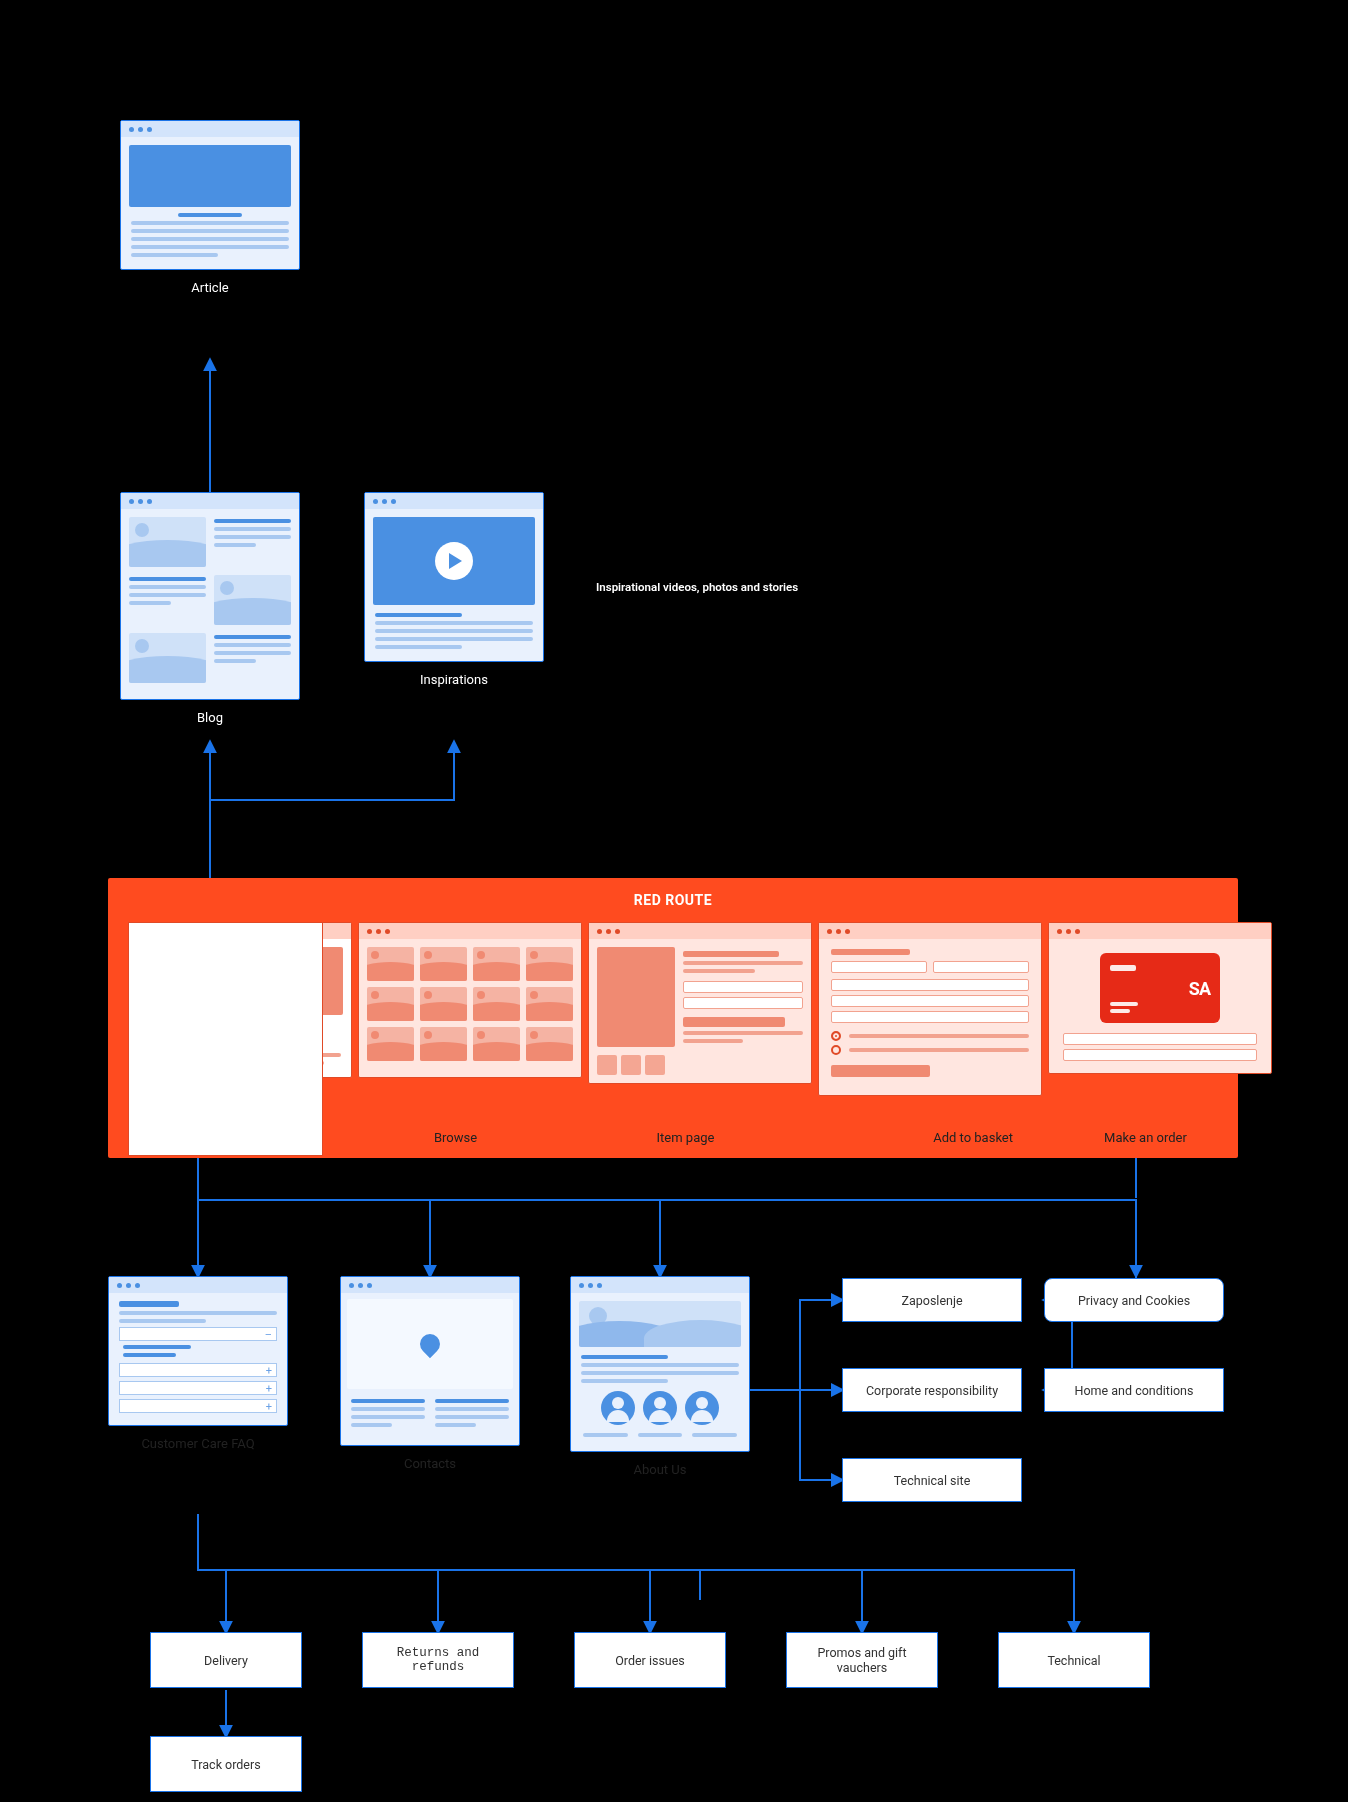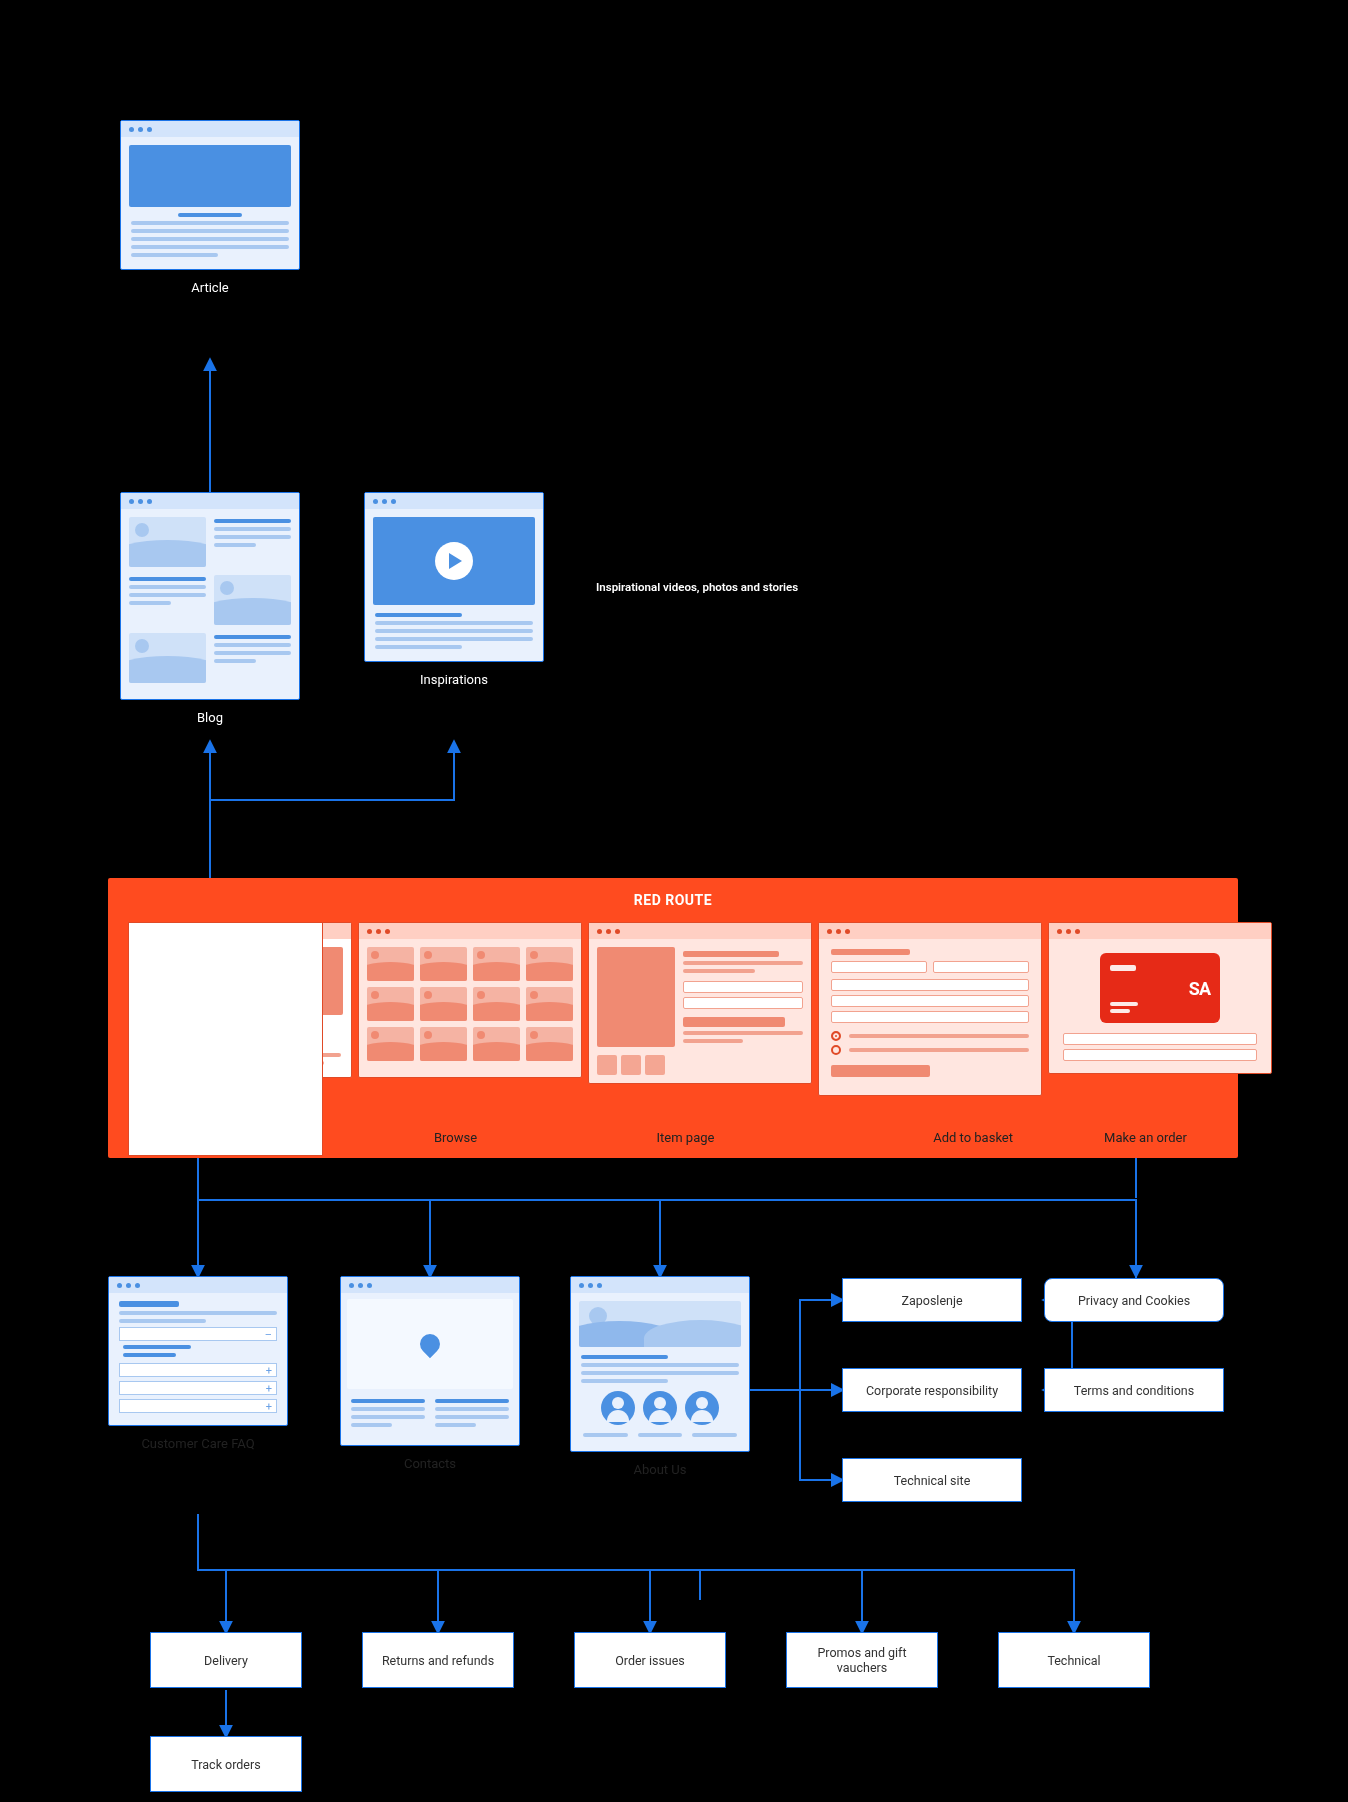--- a/index.html
+++ b/index.html
@@ -551,27 +551,27 @@
       <span>Corporate responsibility</span>
     </div>
   <div class="node" style="left:842px; top:1458px; width:180px; height:44px;">
       <span>Technical site</span>
     </div>
 
   <div class="node" style="left:1044px; top:1278px; width:180px; height:44px;border-radius:8px;">
       <span>Privacy and Cookies</span>
     </div>
   <div class="node" style="left:1044px; top:1368px; width:180px; height:44px;">
-      <span>Terms and conditions</span>
+      <span>Home and conditions</span>
     </div>
 
   <div class="node" style="left:150px; top:1632px; width:152px; height:56px;">
       <span>Delivery</span>
     </div>
-  <div class="node" style="left:362px; top:1632px; width:152px; height:56px;">
+  <div class="node" style="left:362px; top:1632px; width:152px; height:56px;font-family:Liberation Mono, monospace;">
       <span>Returns and refunds</span>
     </div>
   <div class="node" style="left:574px; top:1632px; width:152px; height:56px;">
       <span>Order issues</span>
     </div>
   <div class="node" style="left:786px; top:1632px; width:152px; height:56px;">
       <span>Promos and gift vauchers</span>
     </div>
   <div class="node" style="left:998px; top:1632px; width:152px; height:56px;">
       <span>Technical</span>

